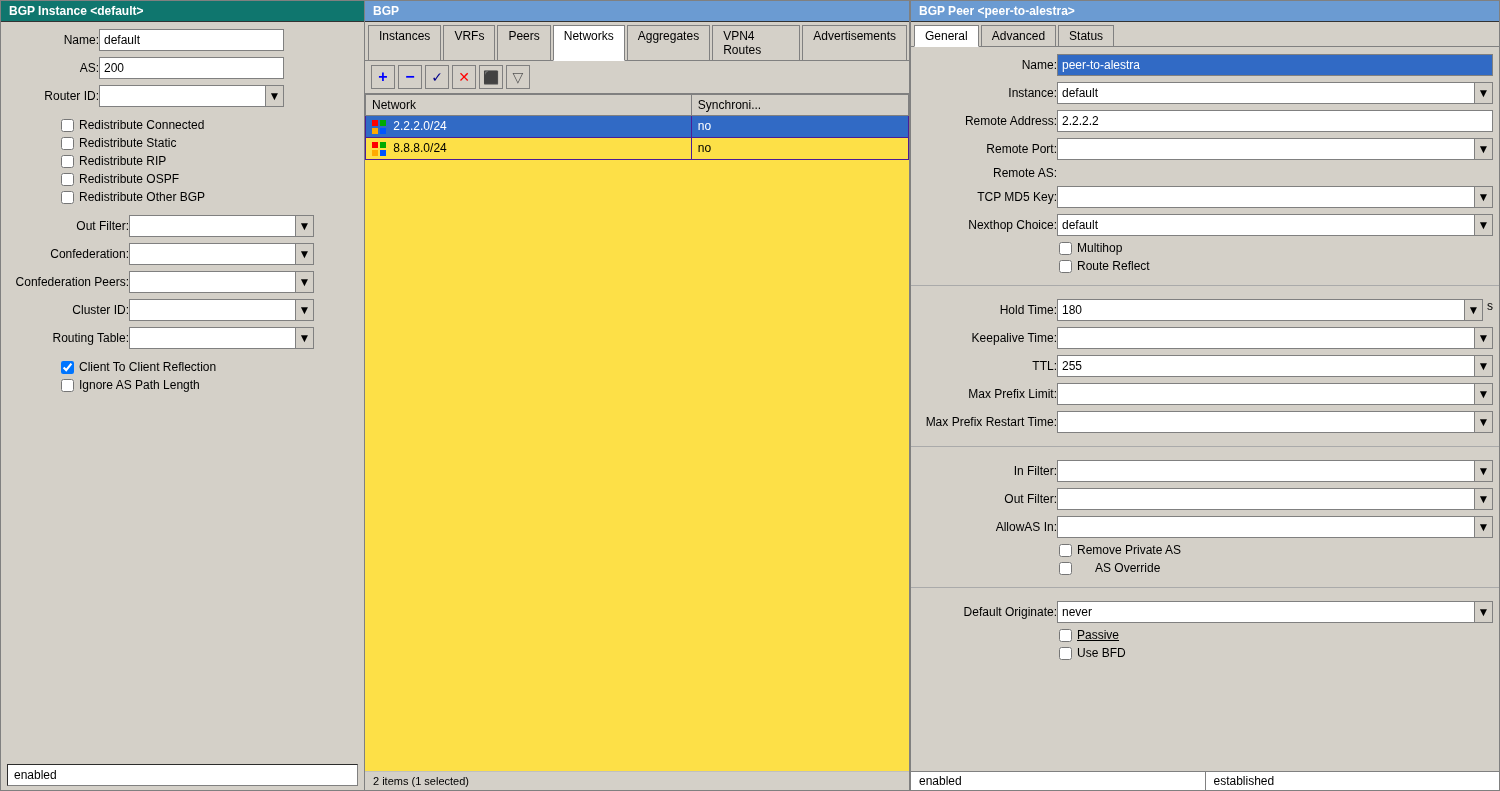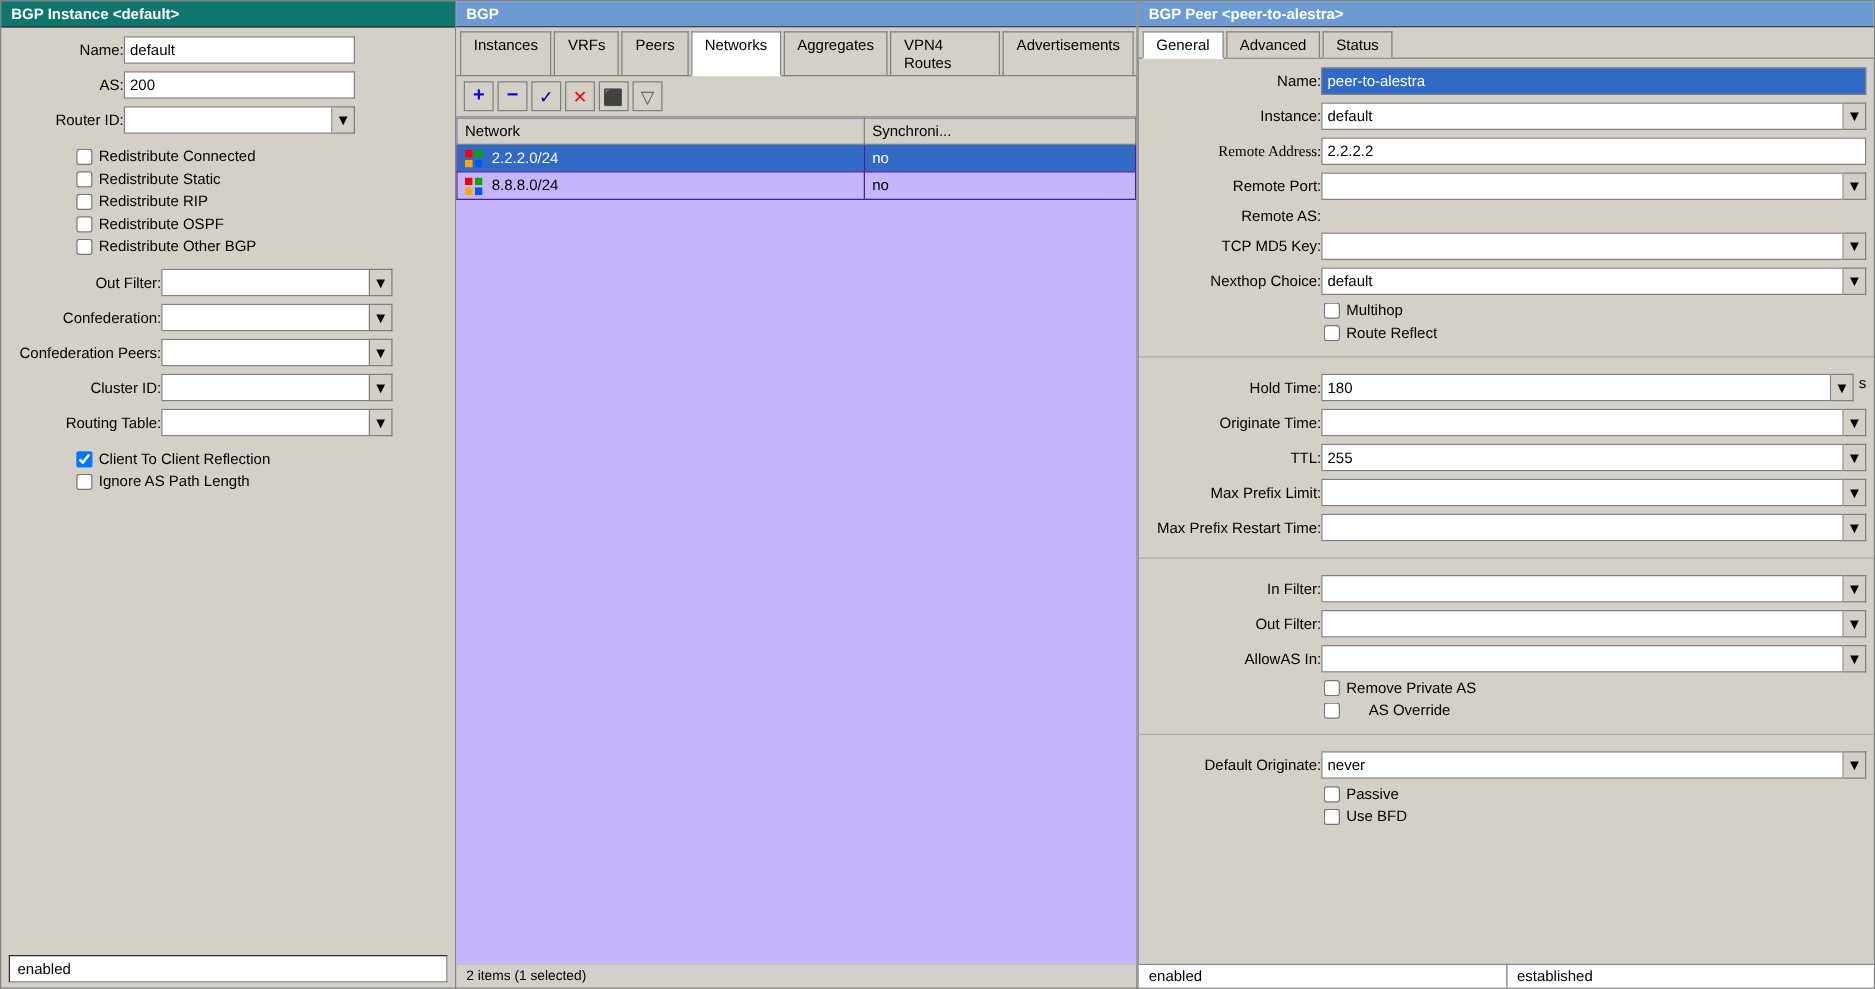--- a/index.html
+++ b/index.html
@@ -36,21 +36,21 @@
     
     .tab-bar { display: flex; background: #d4d0c8; border-bottom: 1px solid #808080; padding-top: 3px; padding-left: 3px; }
     .tab { padding: 3px 10px; border: 1px solid #808080; border-bottom: none; background: #d4d0c8; cursor: pointer; margin-right: 2px; font-size: 12px; }
     .tab.active { background: white; border-bottom: 1px solid white; margin-bottom: -1px; z-index: 1; }
 
     
     .toolbar { display: flex; align-items: center; padding: 4px 6px; gap: 3px; border-bottom: 1px solid #808080; }
     .toolbar-btn { width: 24px; height: 24px; border: 1px solid #808080; background: #d4d0c8; cursor: pointer; display: flex; align-items: center; justify-content: center; font-size: 14px; }
 
     
-    .table-container { flex: 1; overflow-y: auto; background: #c4b5fd; }
+    .table-container { flex: 1; overflow-y: auto; background: #fde047; }
     table { width: 100%; border-collapse: collapse; }
     th { background: #d4d0c8; border: 1px solid #808080; padding: 3px 6px; text-align: left; font-weight: normal; }
     td { border: 1px solid #4c1d95; padding: 3px 6px; }
     tr.selected td { background: #316ac5; color: white; }
 
     
     .rp-form-row { display: flex; align-items: center; padding: 3px 6px; }
     .rp-label { text-align: right; white-space: nowrap; color: #000; }
     .rp-input-wrap { display: flex; align-items: flex-start; flex: 1; }
     .rp-input { border: 1px solid #808080; background: white; height: 22px; padding: 0 4px; flex: 1; }
@@ -260,21 +260,21 @@
 
     <div class="rp-form-row">
       <span class="rp-label" style="width:140px;">Instance:</span>
       <div class="rp-input-wrap">
         <input type="text" class="rp-input" value="default" style="">
         <div class="rp-dropdown-btn">▼</div>
       </div>
     </div>
 
     <div class="rp-form-row">
-      <span class="rp-label" style="width:140px;font-family:Liberation Serif, serif;">Remote Address:</span>
+      <span class="rp-label" style="width:140px;">Remote Address:</span>
       <div class="rp-input-wrap">
         <input type="text" class="rp-input" value="2.2.2.2" style="">
       </div>
     </div>
 
     <div class="rp-form-row">
       <span class="rp-label" style="width:140px;">Remote Port:</span>
       <div class="rp-input-wrap">
         <input type="text" class="rp-input" value="" style="">
         <div class="rp-dropdown-btn">▼</div>
@@ -318,21 +318,21 @@
     <div class="rp-form-row">
       <span class="rp-label" style="width:140px;">Hold Time:</span>
       <div class="rp-input-wrap">
         <input type="text" class="rp-input" value="180" style="">
         <div class="rp-dropdown-btn">▼</div>
         <span style="margin-left:4px;white-space:nowrap;">s</span>
       </div>
     </div>
 
     <div class="rp-form-row">
-      <span class="rp-label" style="width:140px;">Originate Time:</span>
+      <span class="rp-label" style="width:140px;">Keepalive Time:</span>
       <div class="rp-input-wrap">
         <input type="text" class="rp-input" value="" style="">
         <div class="rp-dropdown-btn">▼</div>
       </div>
     </div>
 
     <div class="rp-form-row">
       <span class="rp-label" style="width:140px;">TTL:</span>
       <div class="rp-input-wrap">
         <input type="text" class="rp-input" value="255" style="">
@@ -399,21 +399,21 @@
     <div class="rp-section-gap"></div>
 
     <div class="rp-form-row">
       <span class="rp-label" style="width:140px;">Default Originate:</span>
       <div class="rp-input-wrap">
         <input type="text" class="rp-input" value="never" style="">
         <div class="rp-dropdown-btn">▼</div>
       </div>
     </div>
 
-    <div class="rp-checkbox-row" style="padding-left:148px;">
+    <div class="rp-checkbox-row" style="padding-left:148px;text-decoration:underline;">
       <input type="checkbox" style="">
       <span>Passive</span>
     </div>
 
     <div class="rp-checkbox-row" style="padding-left:148px;">
       <input type="checkbox" style="">
       <span>Use BFD</span>
     </div>
 
   </div>

